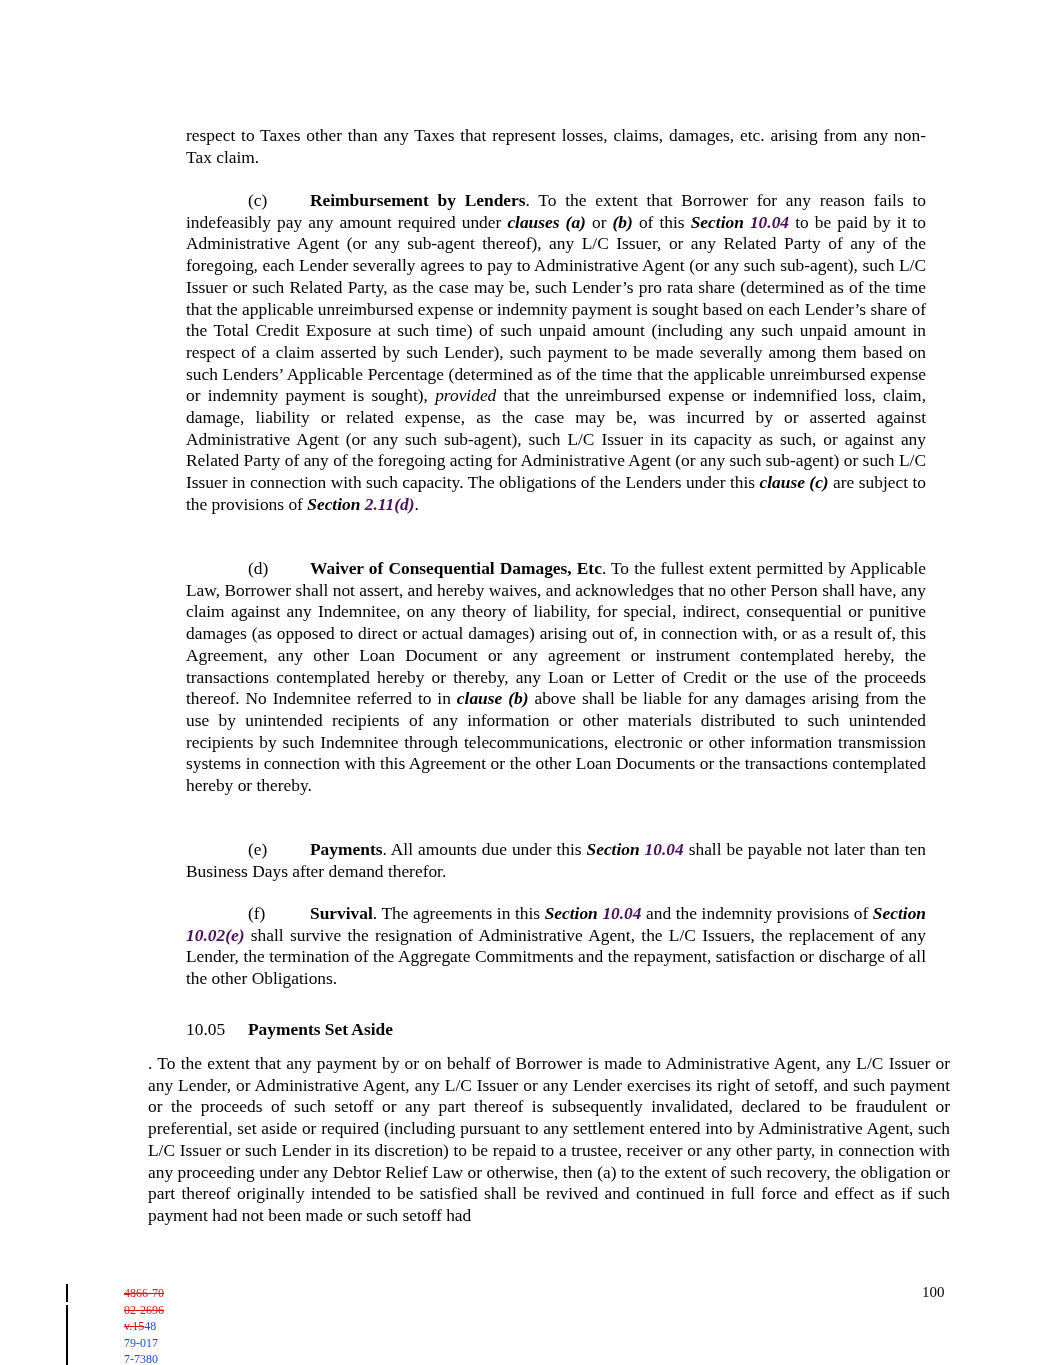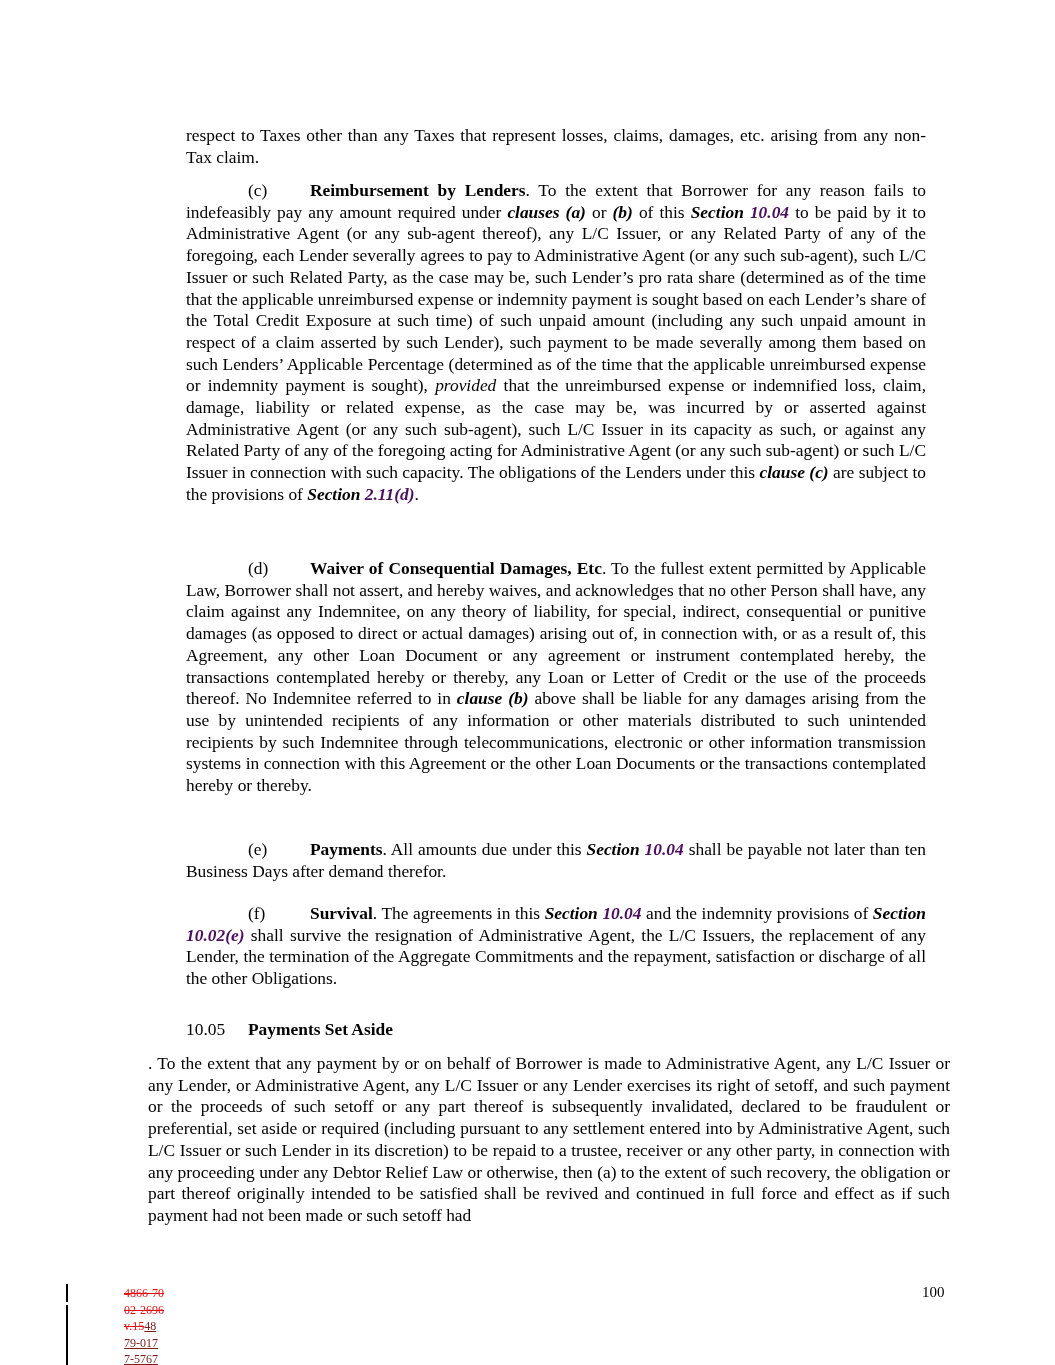--- a/index.html
+++ b/index.html
@@ -14,32 +14,32 @@
   b { font-weight: bold; }
   .ref { font-weight: bold; font-style: italic; }
   .ref .num { color: #4b0f5e; }
   i.prov { font-style: italic; }
   .heading { position: absolute; left: 186px; top: 1011px; font-size: 17.4px; }
   .heading .hnum { display: inline-block; width: 62px; margin-top: 8px; }
   .pagenum { position: absolute; left: 922px; top: 1284px; font-size: 15px; }
   .footer-bar { position: absolute; left: 66px; width: 2px; background: #000; }
   .footer-codes { position: absolute; left: 124px; top: 1285px; font-size: 12px; line-height: 16.5px; }
   .del { color: #e01010; text-decoration: line-through; }
-  .ins { color: #7f1d1d; text-decoration: underline; }
+  .ins { color: #1d4ed8; }
 </style>
 </head>
 <body>
 
 <div class="page">
 
   <div class="block" style="top:125px;">
     <span>respect to Taxes other than any Taxes that represent losses, claims, damages, etc. arising from any non-Tax claim.</span>
   </div>
 
-  <div class="block" style="top:180px;">
+  <div class="block" style="top:190px;">
     <span class="indent"></span><span class="label">(c)</span><b>Reimbursement by Lenders</b><span>. To the extent that Borrower for any reason fails to indefeasibly pay any amount required under </span><span class="ref">clauses (a)</span><span> or </span><span class="ref">(b)</span><span> of this </span><span class="ref"><span>Section </span><span class="num">10.04</span></span><span> to be paid by it to Administrative Agent (or any sub-agent thereof), any L/C Issuer, or any Related Party of any of the foregoing, each Lender severally agrees to pay to Administrative Agent (or any such sub-agent), such L/C Issuer or such Related Party, as the case may be, such Lender’s pro rata share (determined as of the time that the applicable unreimbursed expense or indemnity payment is sought based on each Lender’s share of the Total Credit Exposure at such time) of such unpaid amount (including any such unpaid amount in respect of a claim asserted by such Lender), such payment to be made severally among them based on such Lenders’ Applicable Percentage (determined as of the time that the applicable unreimbursed expense or indemnity payment is sought), </span><i class="prov">provided</i><span> that the unreimbursed expense or indemnified loss, claim, damage, liability or related expense, as the case may be, was incurred by or asserted against Administrative Agent (or any such sub-agent), such L/C Issuer in its capacity as such, or against any Related Party of any of the foregoing acting for Administrative Agent (or any such sub-agent) or such L/C Issuer in connection with such capacity. The obligations of the Lenders under this </span><span class="ref">clause (c)</span><span> are subject to the provisions of </span><span class="ref"><span>Section </span><span class="num">2.11(d)</span></span><span>.</span>
   </div>
 
   <div class="block" style="top:558px;">
     <span class="indent"></span><span class="label">(d)</span><b>Waiver of Consequential Damages, Etc</b><span>. To the fullest extent permitted by Applicable Law, Borrower shall not assert, and hereby waives, and acknowledges that no other Person shall have, any claim against any Indemnitee, on any theory of liability, for special, indirect, consequential or punitive damages (as opposed to direct or actual damages) arising out of, in connection with, or as a result of, this Agreement, any other Loan Document or any agreement or instrument contemplated hereby, the transactions contemplated hereby or thereby, any Loan or Letter of Credit or the use of the proceeds thereof. No Indemnitee referred to in </span><span class="ref">clause (b)</span><span> above shall be liable for any damages arising from the use by unintended recipients of any information or other materials distributed to such unintended recipients by such Indemnitee through telecommunications, electronic or other information transmission systems in connection with this Agreement or the other Loan Documents or the transactions contemplated hereby or thereby.</span>
   </div>
 
   <div class="block" style="top:839px;">
     <span class="indent"></span><span class="label">(e)</span><b>Payments</b><span>. All amounts due under this </span><span class="ref"><span>Section </span><span class="num">10.04</span></span><span> shall be payable not later than ten Business Days after demand therefor.</span>
   </div>
@@ -59,16 +59,16 @@
   <div class="pagenum">100</div>
 
   <div class="footer-bar" style="top:1284px; height:18px;"></div>
   <div class="footer-bar" style="top:1305px; height:60px;"></div>
 
   <div class="footer-codes">
     <div><span class="del">4866-70</span></div>
     <div><span class="del">02-2696</span></div>
     <div><span class="del">v.15</span><span class="ins">48</span></div>
     <div><span class="ins">79-017</span></div>
-    <div><span class="ins">7-5767</span></div>
+    <div><span class="ins">7-7380</span></div>
   </div>
 
 </div>
 
 </body></html>

